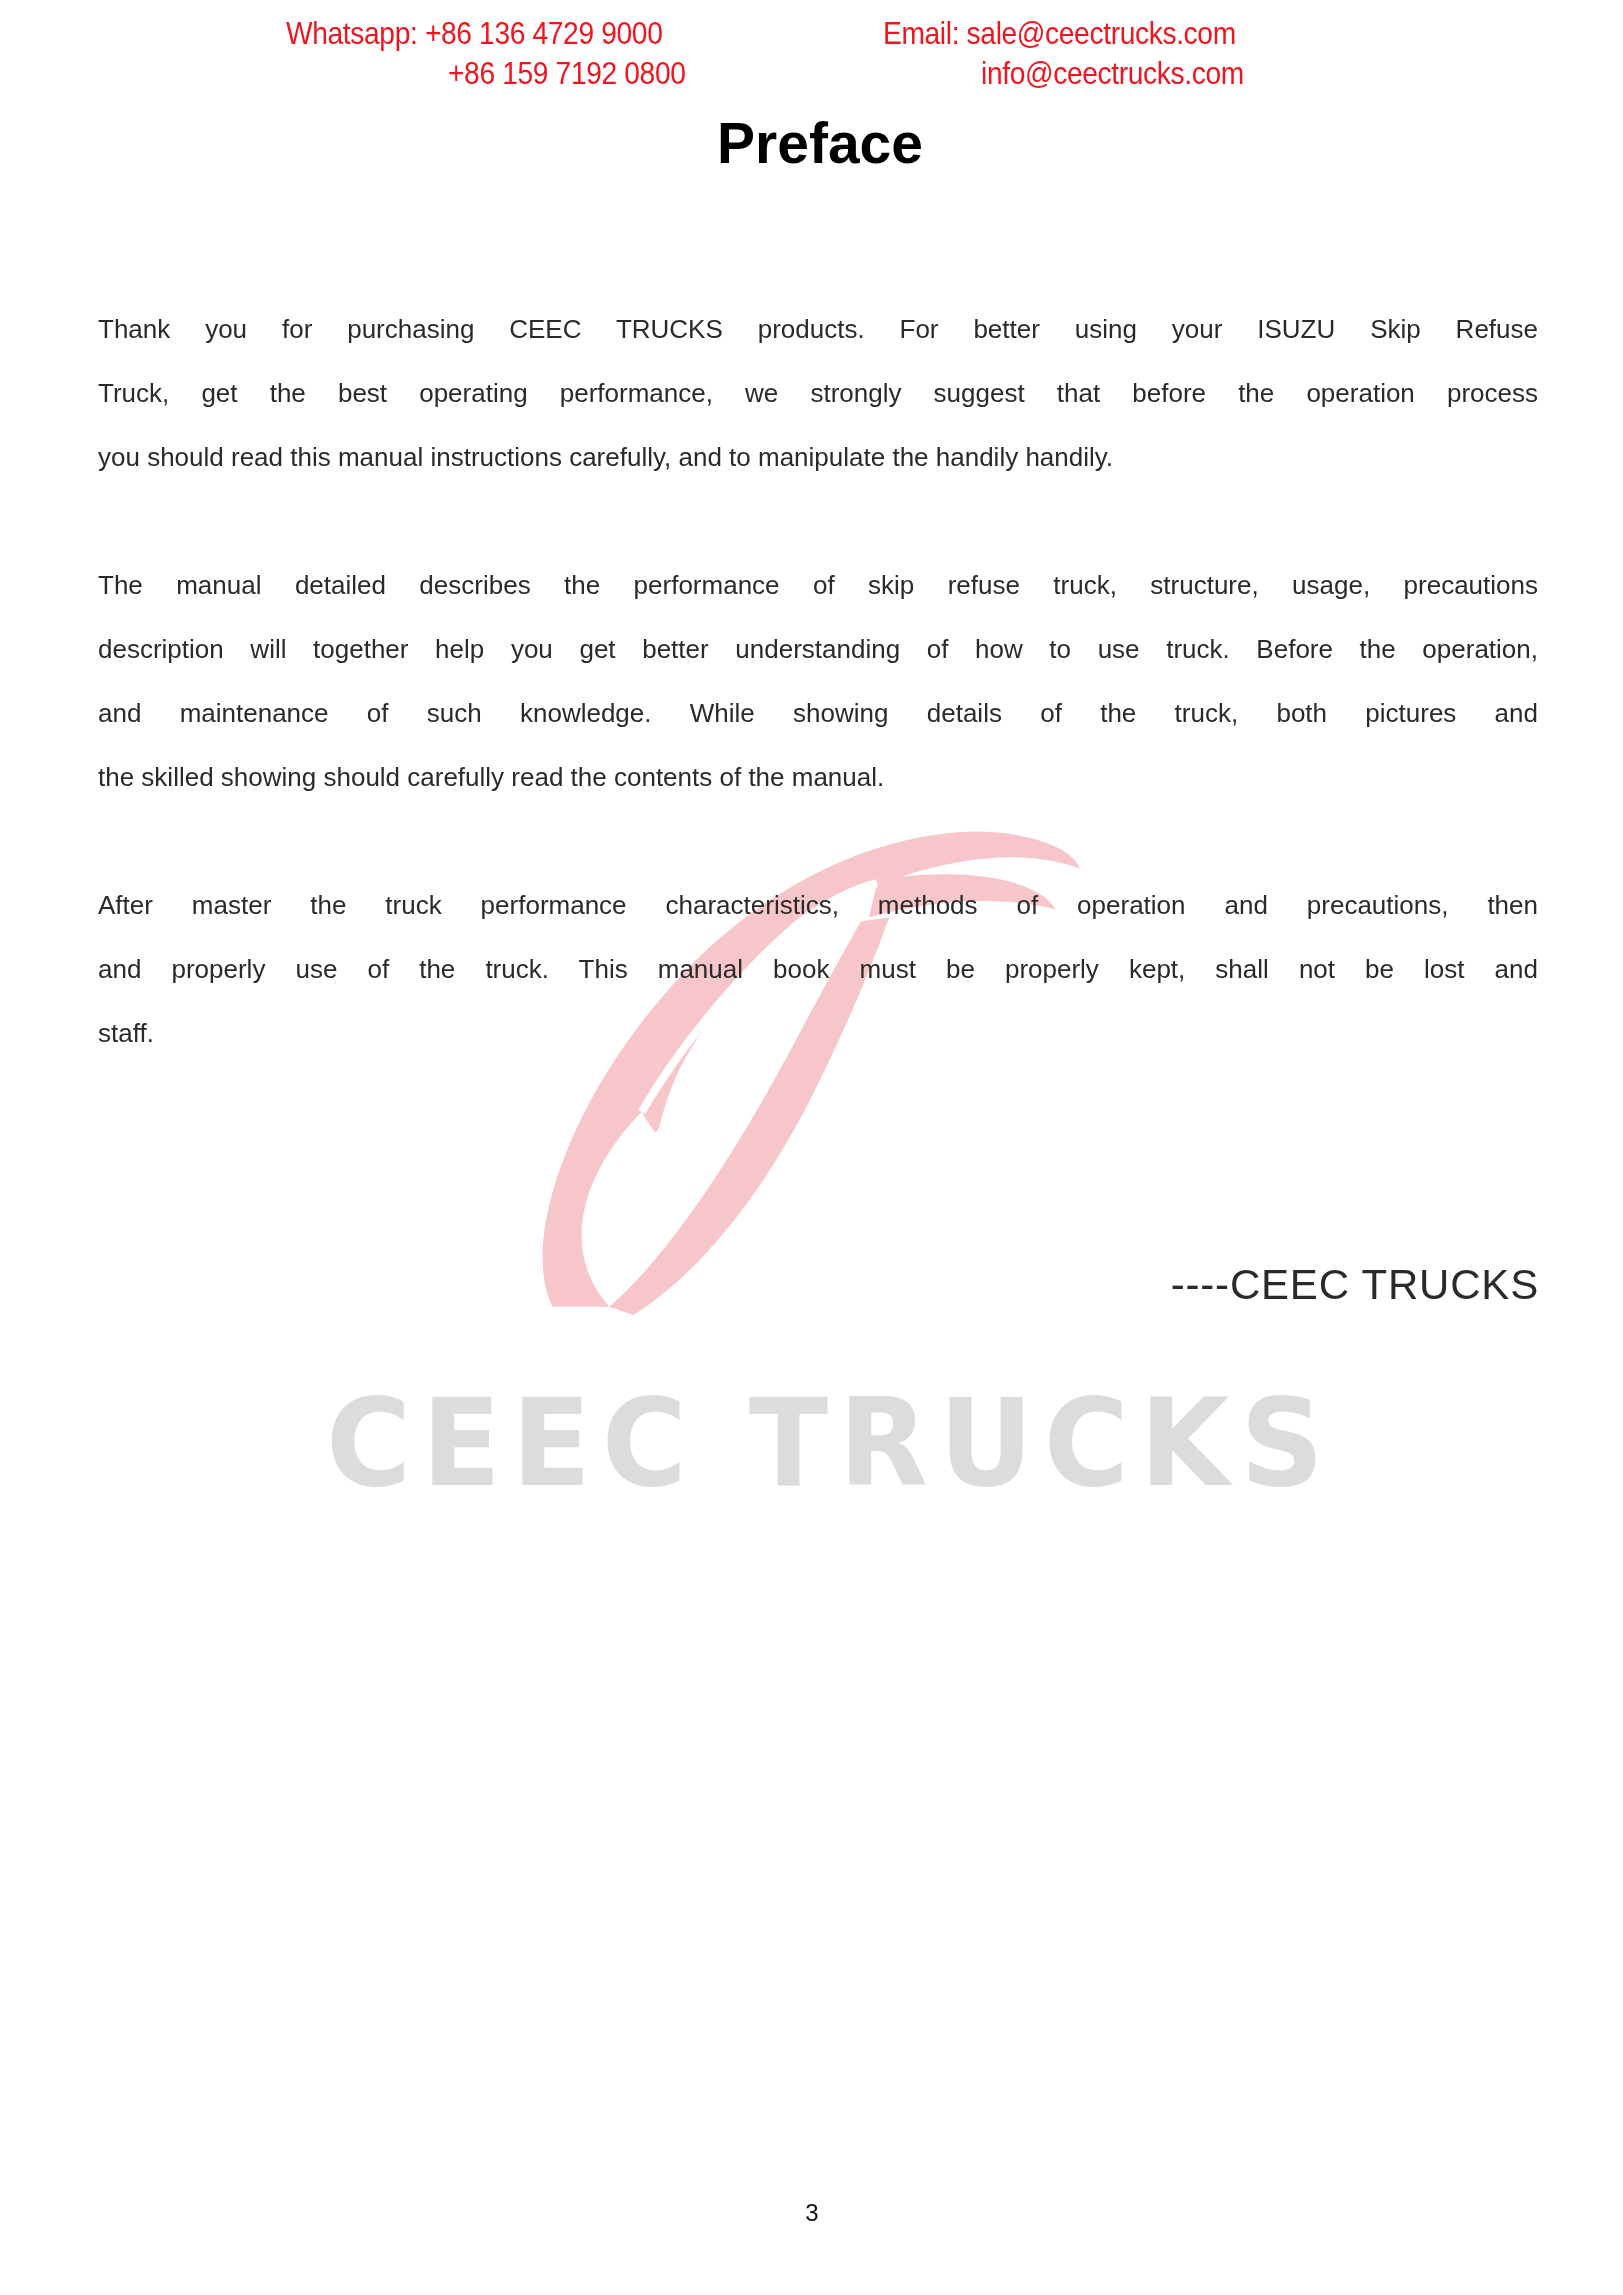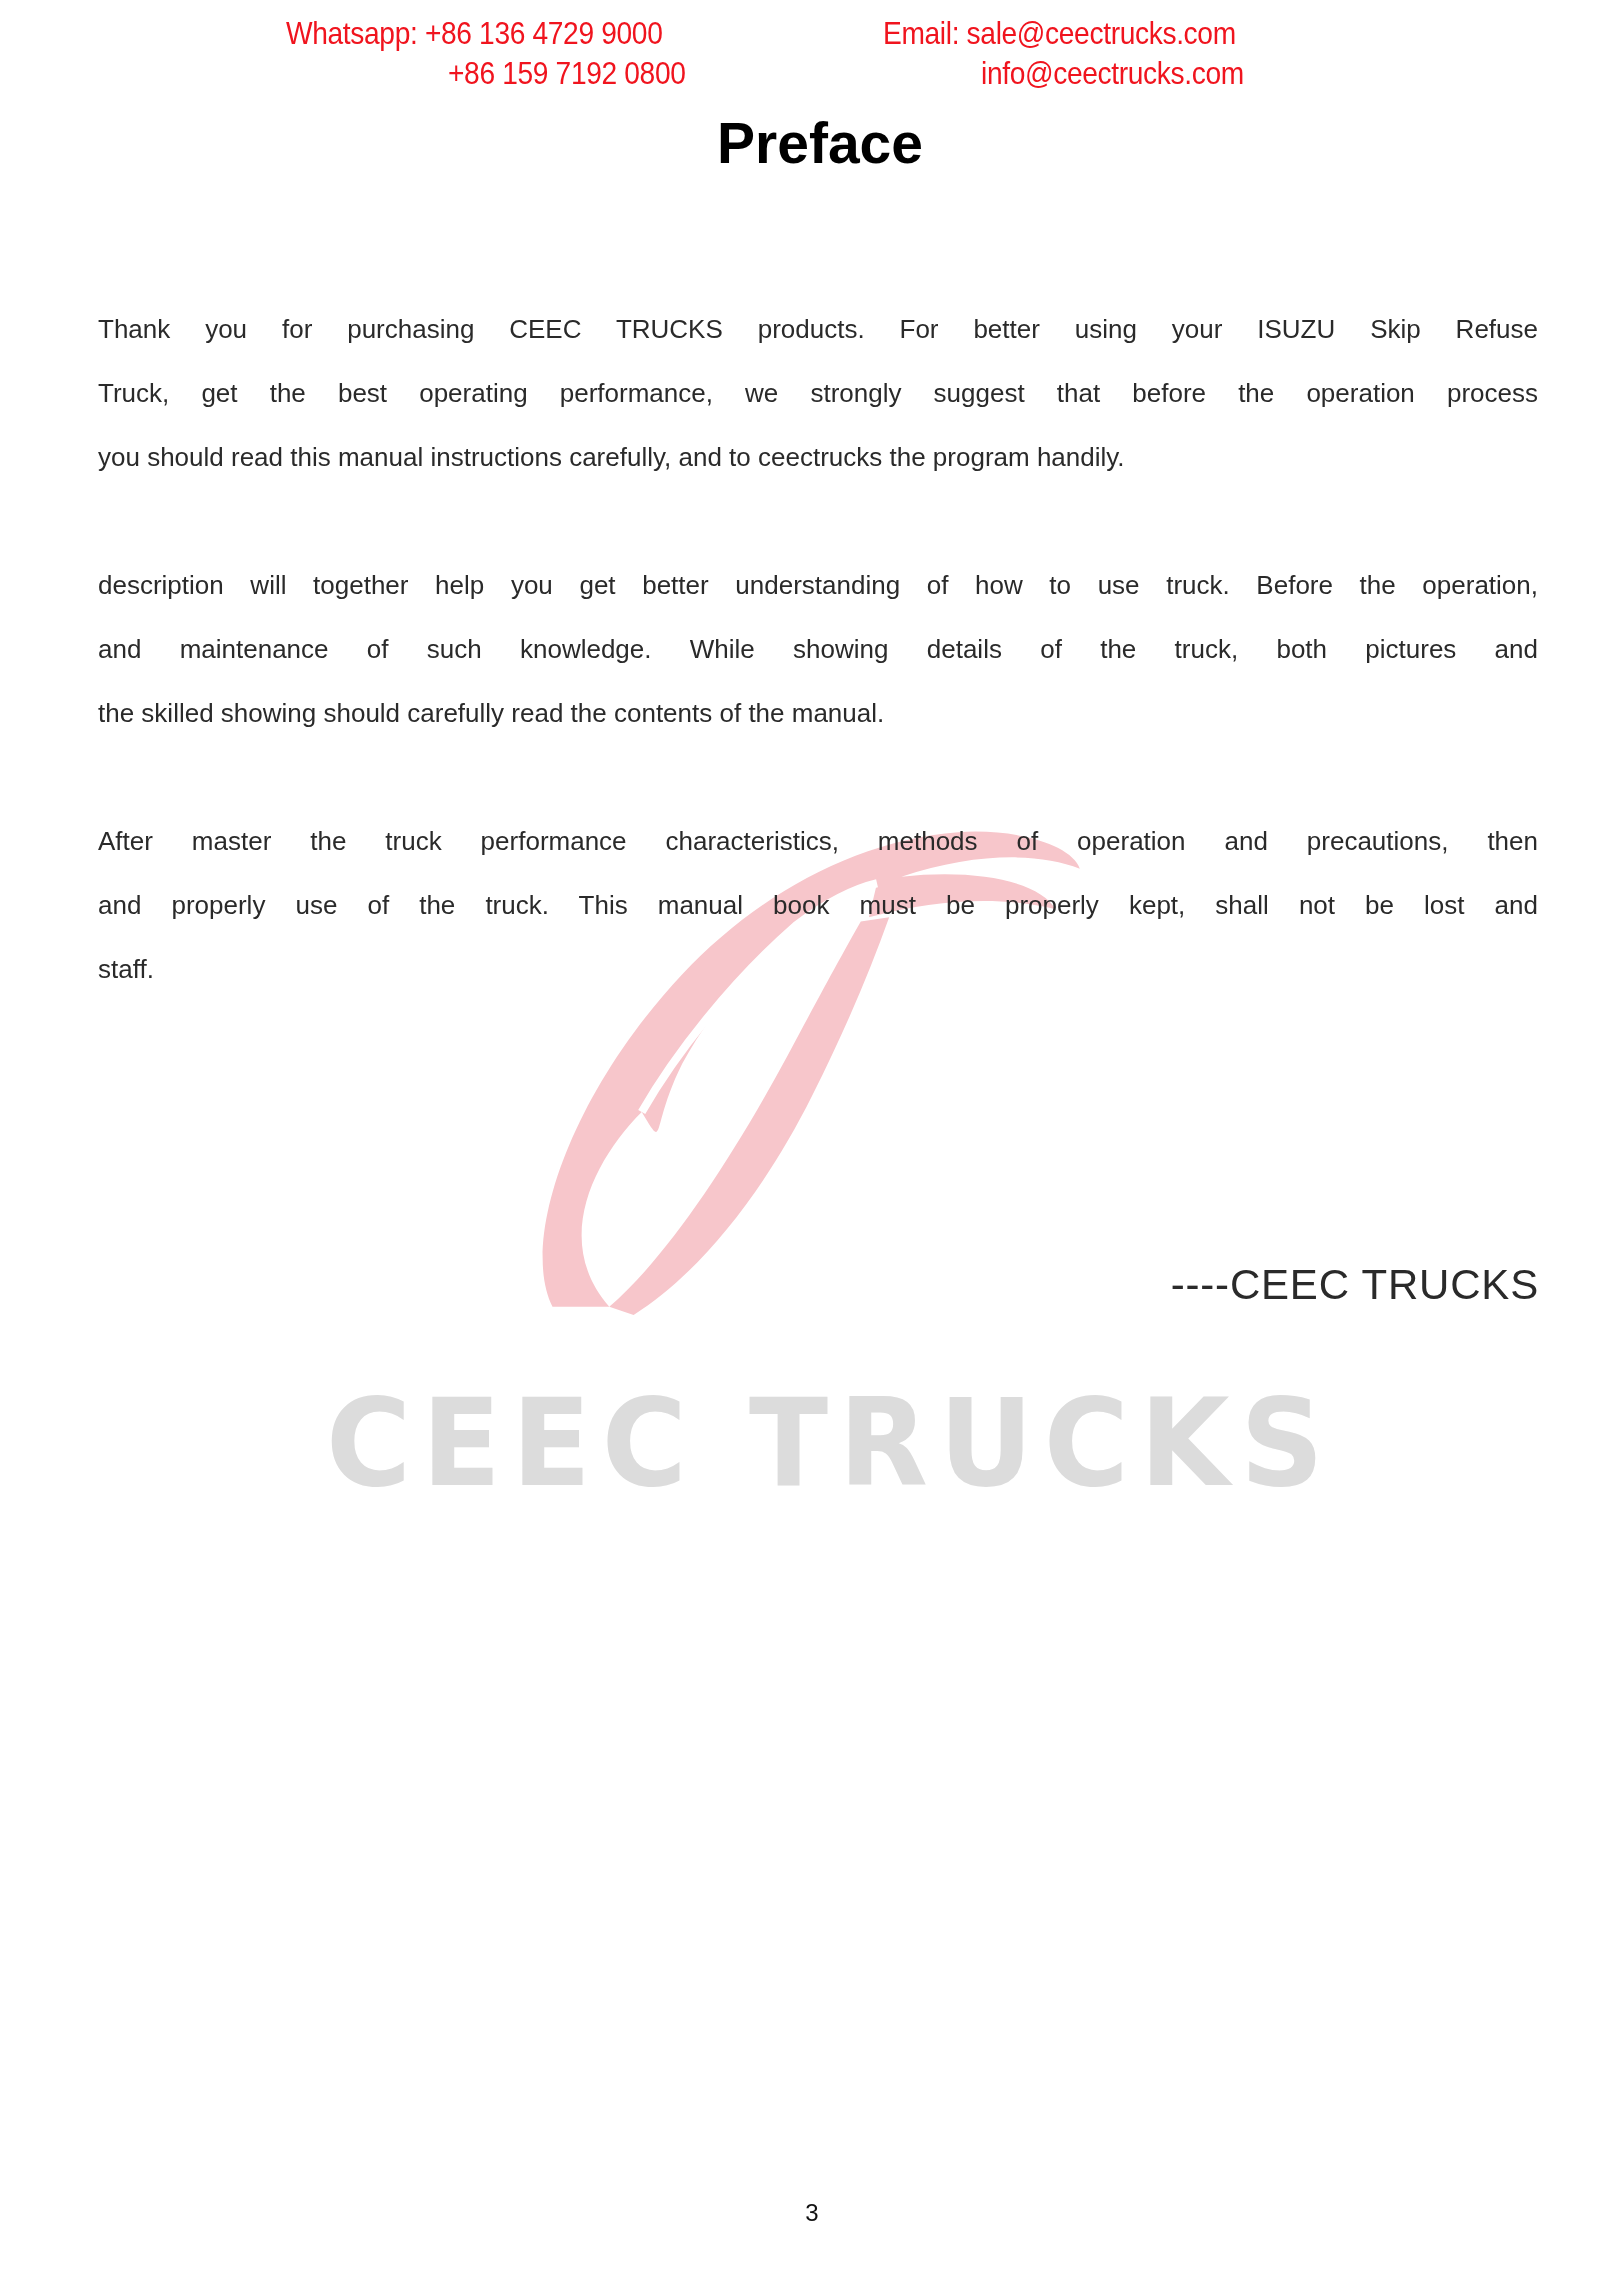--- a/index.html
+++ b/index.html
@@ -49,23 +49,24 @@
     <path d="M150 360 C 190 290, 260 200, 340 130 C 380 100, 410 85, 440 78" stroke="#ffffff" stroke-width="10" fill="none"></path>
   </svg>
 </div>
 
 <div class="watermark-text">CEEC TRUCKS</div>
 
 <div class="body-text">
   <p class="para">
     <span class="line">Thank you for purchasing CEEC TRUCKS products. For better using your ISUZU Skip Refuse</span>
     <span class="line">Truck, get the best operating performance, we strongly suggest that before the operation process</span>
-    <span class="line last">you should read this manual instructions carefully, and to ceectrucks the program handily.</span>
+    <span class="line last">you should read this manual instructions carefully, and to manipulate the handily handily.</span>
   </p>
   <p class="para">
+    <span class="line">The manual detailed describes the performance of skip refuse truck, structure, usage, precautions</span>
     <span class="line">description will together help you get better understanding of how to use truck. Before the operation,</span>
     <span class="line">and maintenance of such knowledge. While showing details of the truck, both pictures and</span>
     <span class="line last">the skilled showing should carefully read the contents of the manual.</span>
   </p>
   <p class="para">
     <span class="line">After master the truck performance characteristics, methods of operation and precautions, then</span>
     <span class="line">and properly use of the truck. This manual book must be properly kept, shall not be lost and</span>
     <span class="line last">staff.</span>
   </p>
 </div>

